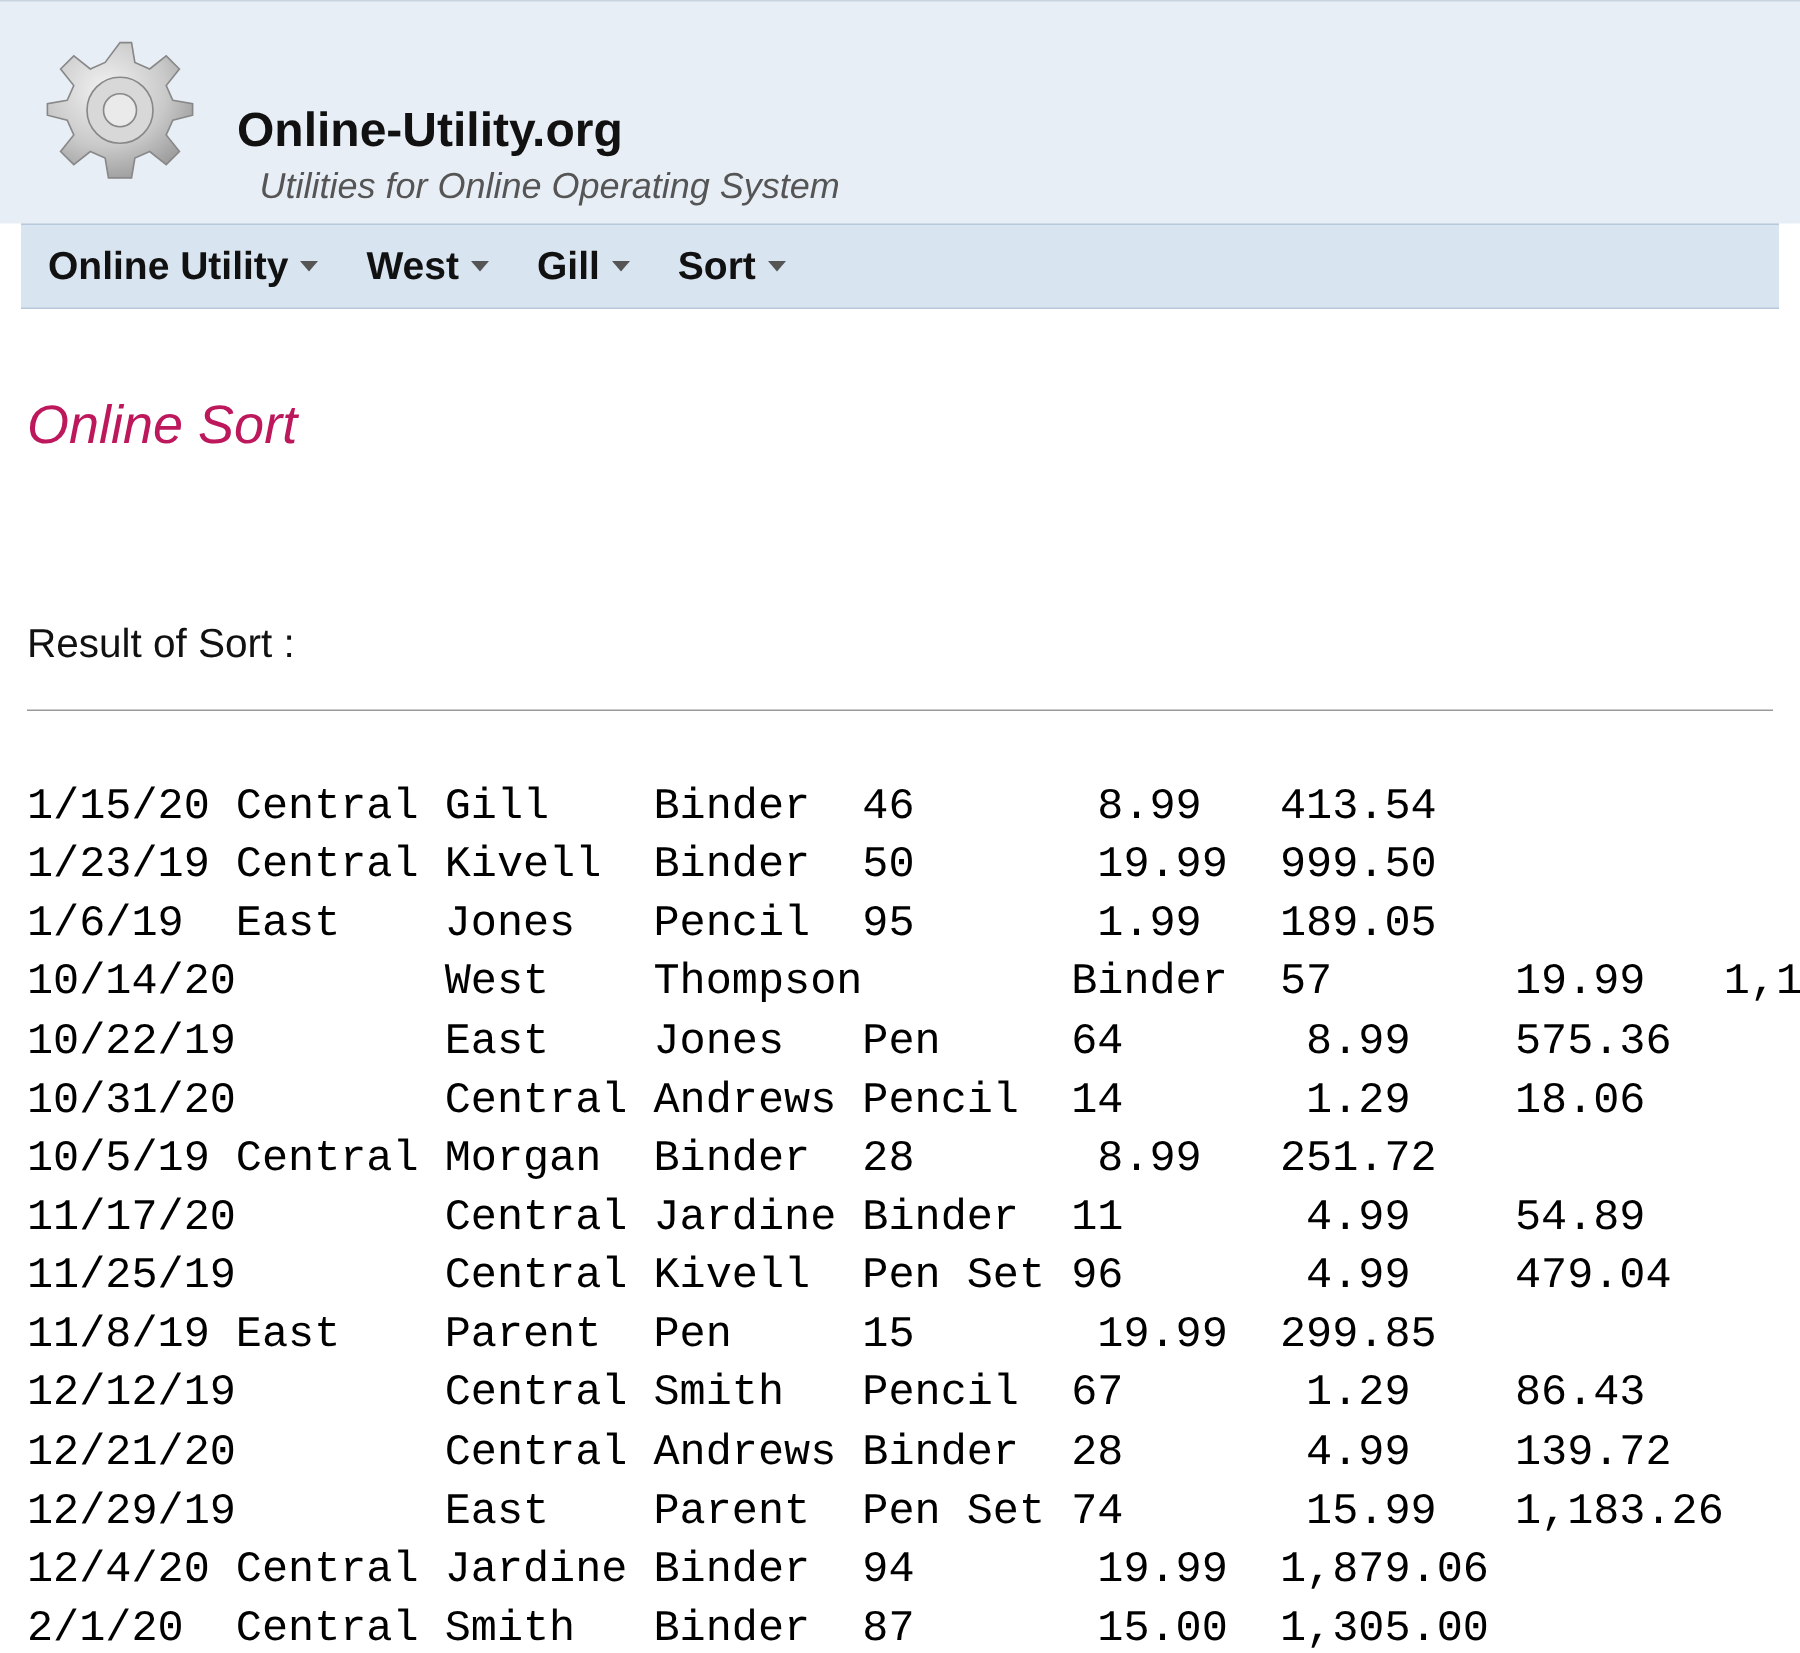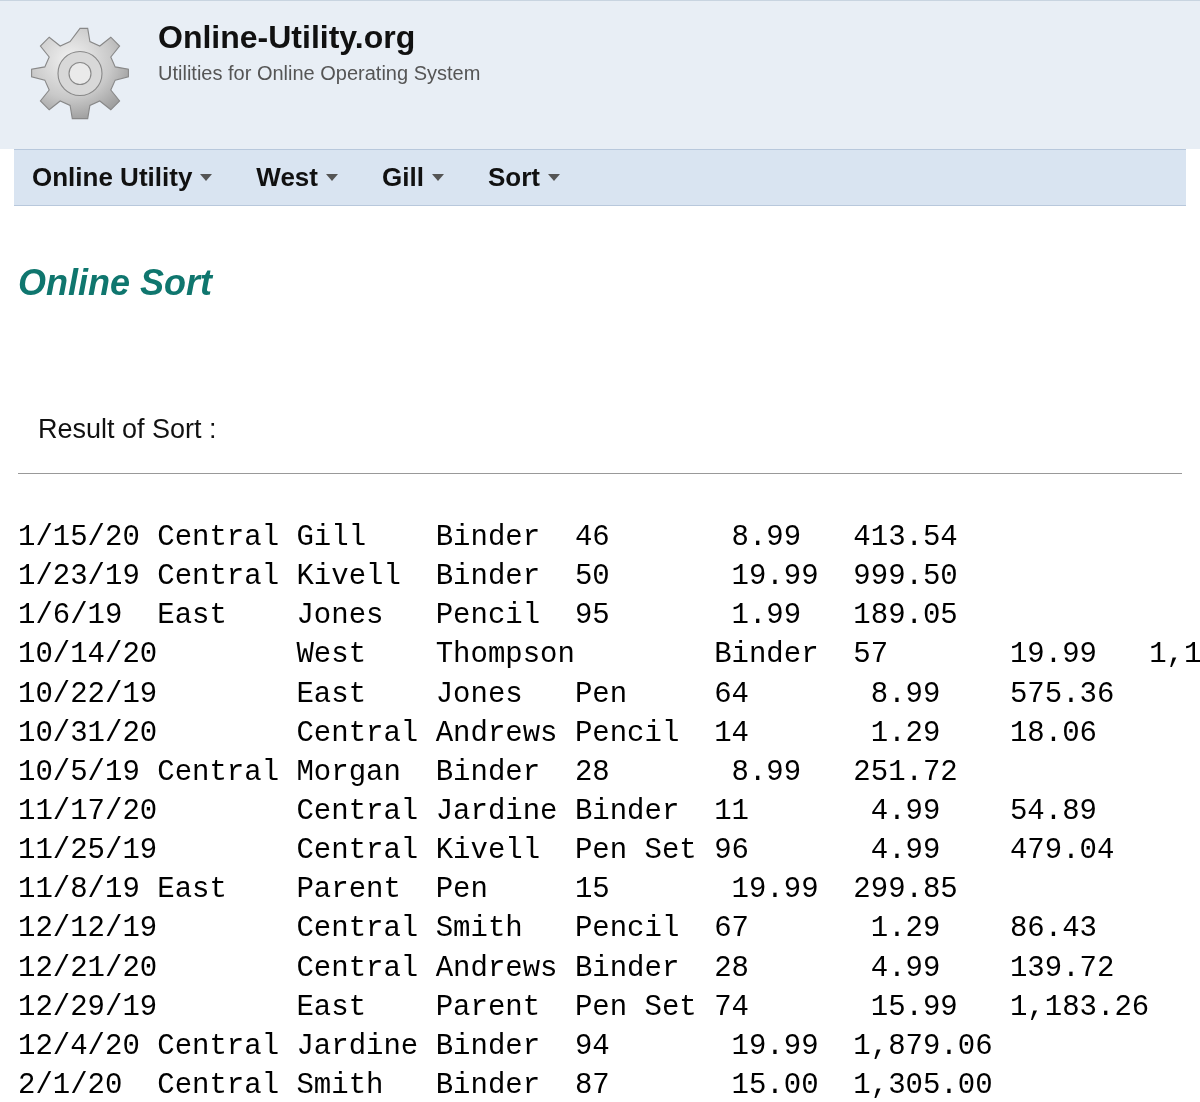--- a/index.html
+++ b/index.html
@@ -7,51 +7,53 @@
       font-family: Arial, Helvetica, sans-serif;
       background: #fff;
       color: #000;
       width: 1200px;
     }
     .header {
       background: #e8eef5;
       border-top: 1px solid #c8d4e0;
       padding: 18px 20px 10px 20px;
       display: flex;
-      align-items: flex-start;
+      align-items: flex-end;
     }
     .gear-wrap {
       width: 120px;
       height: 120px;
       display: flex;
       align-items: center;
       justify-content: center;
     }
     .title-block {
       margin-left: 18px;
     }
     .site-title {
       font-size: 32px;
       font-weight: bold;
       color: #111;
       margin-bottom: 6px;
     }
     .site-sub {
-      font-size: 20px;
+      font-size: 24px;
+      font-style: italic;
       color: #555;
+      margin-left: 15px;
     }
     .navbar {
       background: #d9e4f1;
       border-top: 1px solid #b8c8dc;
       border-bottom: 1px solid #b8c8dc;
       margin: 0 14px;
       padding: 12px 18px;
       display: flex;
       align-items: center;
-      gap: 44px;
+      gap: 32px;
     }
     .nav-item {
       font-size: 26px;
       font-weight: bold;
       color: #111;
       display: inline-flex;
       align-items: center;
       cursor: pointer;
       white-space: nowrap;
     }
@@ -62,30 +64,29 @@
       height: 0;
       border-left: 6px solid transparent;
       border-right: 6px solid transparent;
       border-top: 7px solid #555;
     }
     .content {
       padding: 56px 18px 0 18px;
     }
     .page-title {
       font-size: 36px;
-      font-weight: bold;
+      font-weight: normal;
       font-style: italic;
-      color: #0f766e;
+      color: #be185d;
     }
     .result-label {
       font-size: 27px;
       color: #111;
       margin-top: 110px;
       margin-bottom: 28px;
-      margin-left: 20px;
     }
     hr.sep {
       border: none;
       border-top: 1px solid #999;
       margin-bottom: 44px;
     }
     .result-pre {
       font-family: "Courier New", Courier, monospace;
       font-size: 29px;
       line-height: 1.35;

